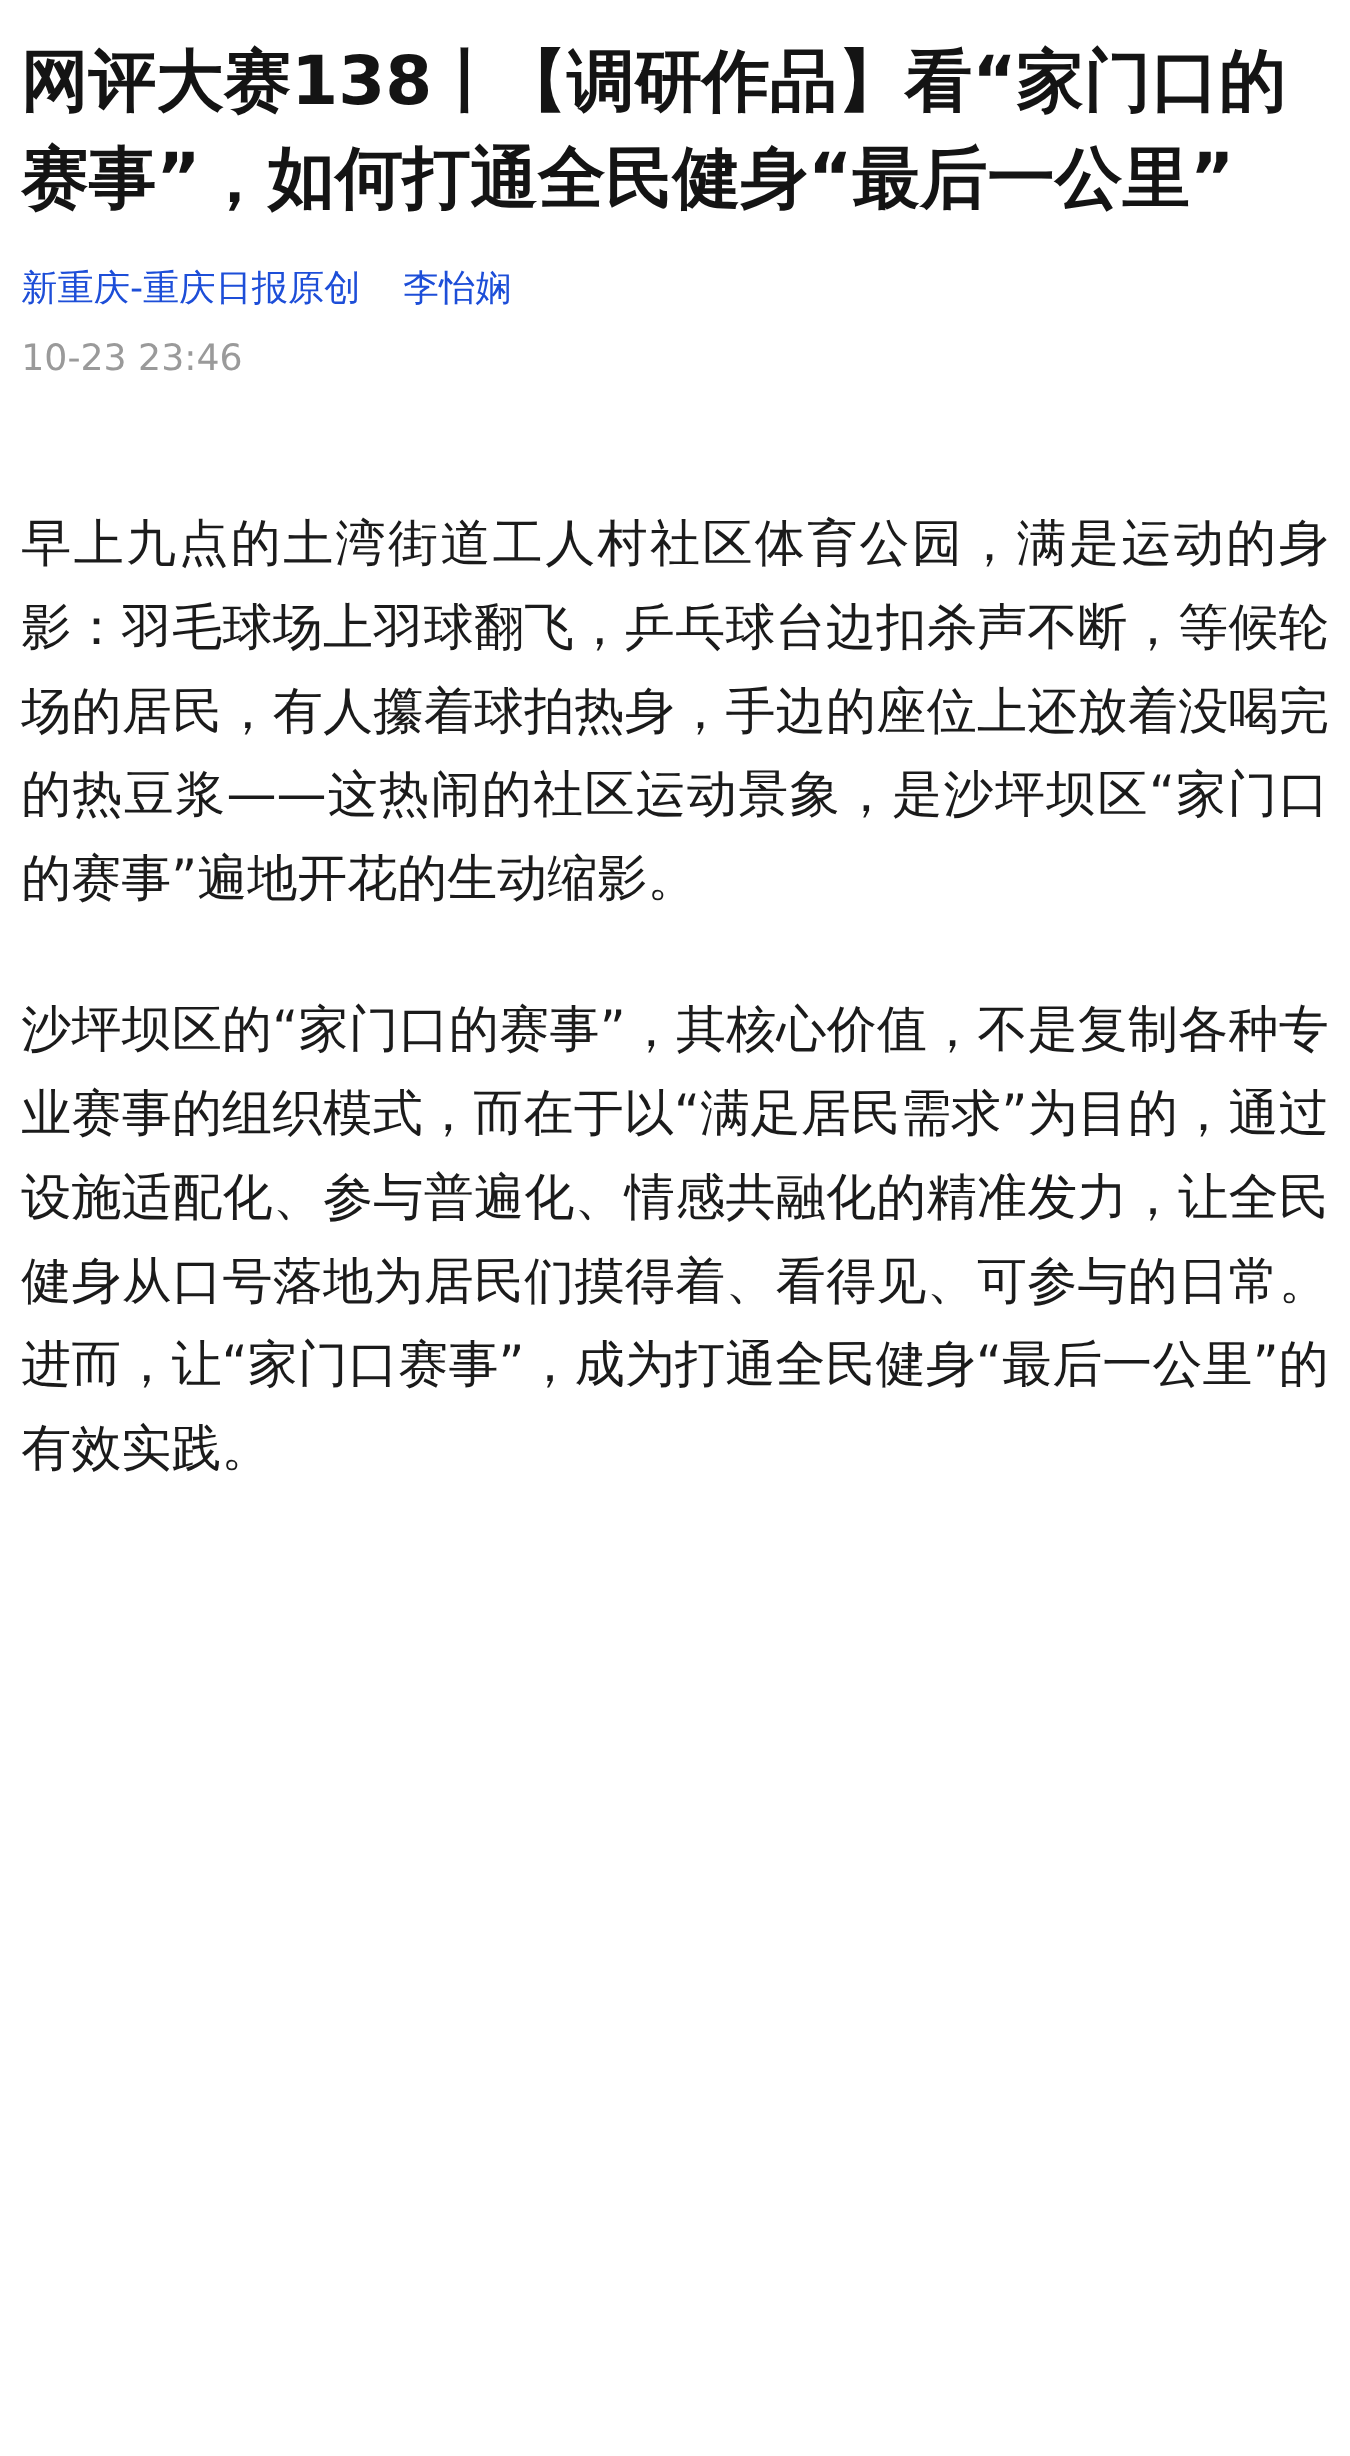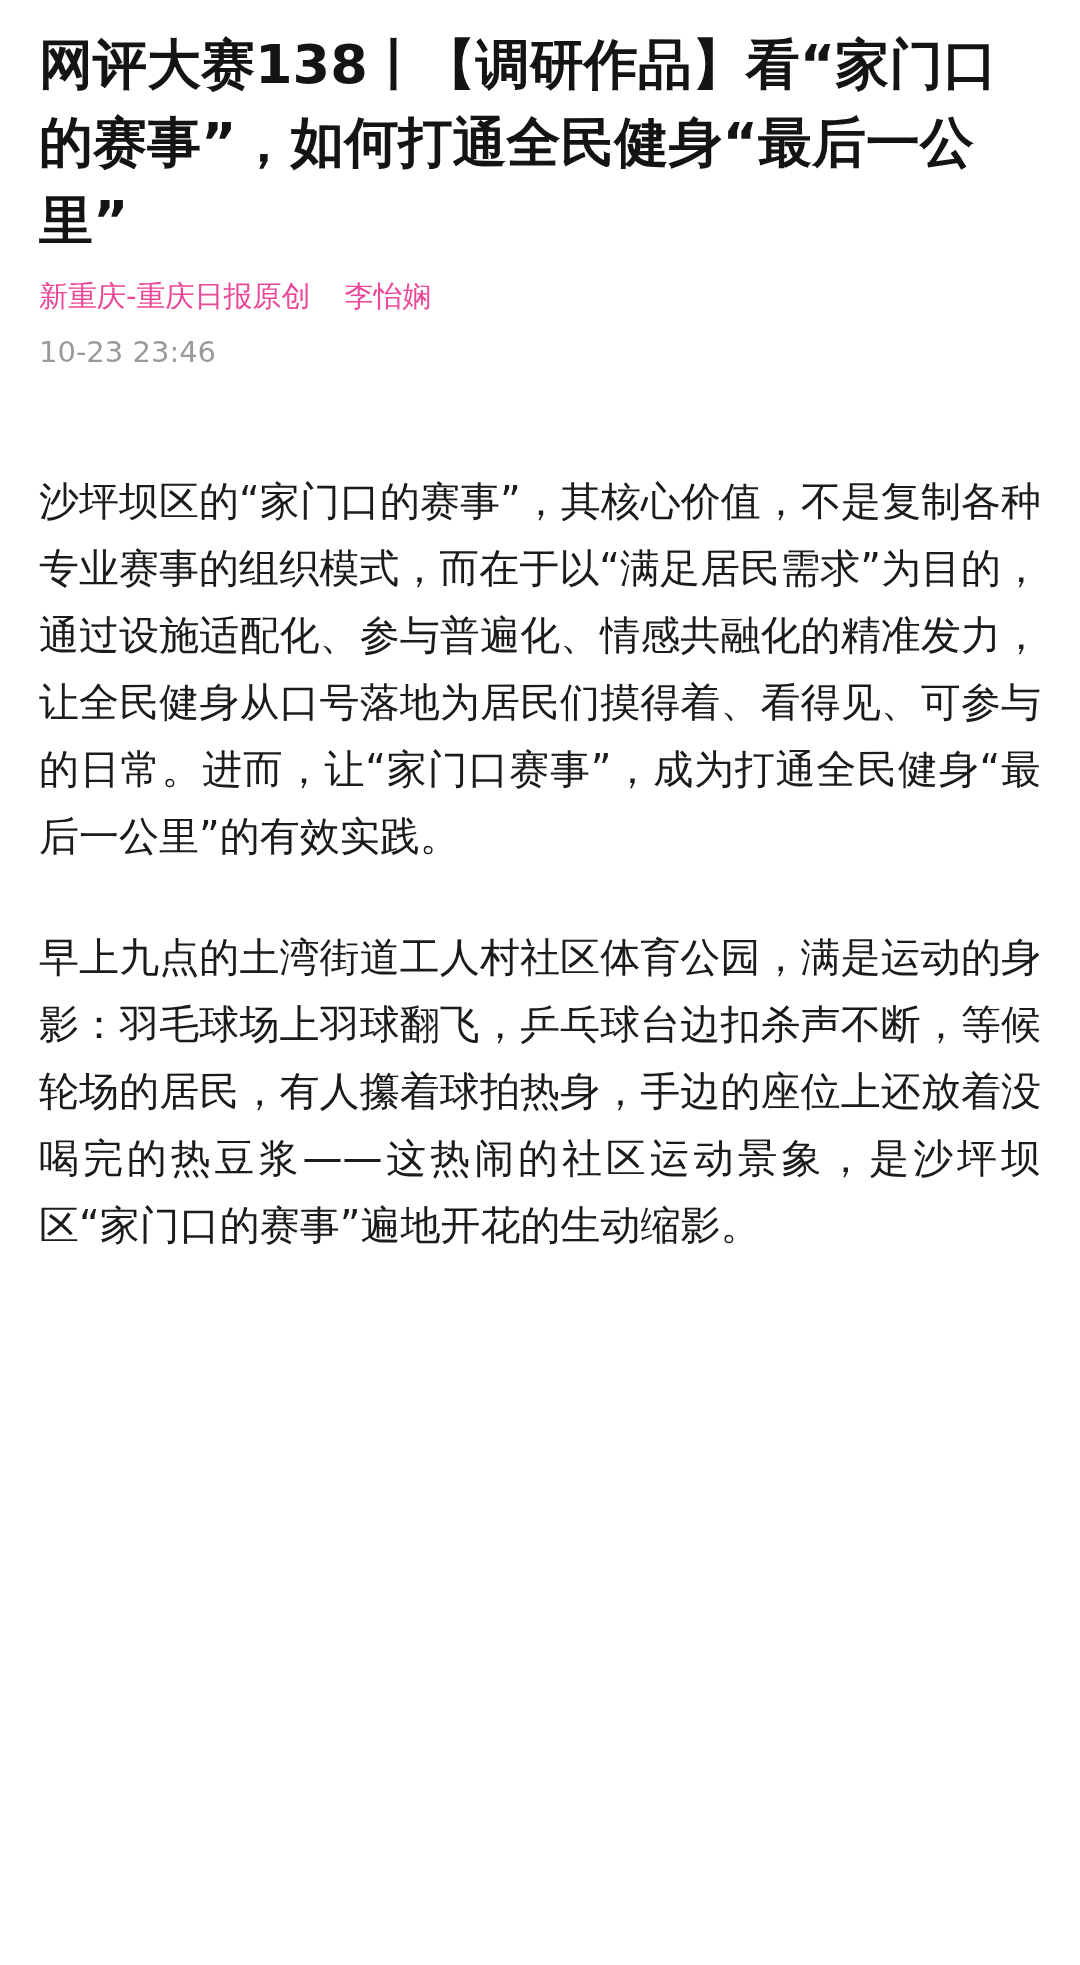--- a/index.html
+++ b/index.html
@@ -9,38 +9,38 @@
   }
   body {
     width: 1080px;
     min-height: 1965px;
     font-family: "Liberation Sans", "DejaVu Sans", sans-serif;
     -webkit-font-smoothing: antialiased;
   }
   .page {
     width: 1080px;
     box-sizing: border-box;
-    padding: 0 39px;
+    padding: 0 17px;
   }
   .article-title {
     margin: 0;
     padding-top: 26px;
     font-size: 54px;
     line-height: 78px;
     font-weight: bold;
     color: #141414;
     letter-spacing: 0px;
     font-family: "DejaVu Sans", "Liberation Sans", sans-serif;
   }
   .meta-row {
-    margin-top: 16px;
+    margin-top: 28px;
     display: flex;
     align-items: center;
     font-size: 29px;
-    color: #ec4899;
+    color: #1d4ed8;
     line-height: 40px;
     font-family: "DejaVu Sans", "Liberation Sans", sans-serif;
   }
   .meta-source {
     white-space: nowrap;
   }
   .meta-author {
     margin-left: 34px;
     white-space: nowrap;
   }
@@ -75,17 +75,17 @@
   <h1 class="article-title">网评大赛138丨【调研作品】看“家门口的赛事”，如何打通全民健身“最后一公里”</h1>
 
   <div class="meta-row">
     <span class="meta-source">新重庆-重庆日报原创</span>
     <span class="meta-author">李怡娴</span>
   </div>
 
   <div class="meta-time">10-23 23:46</div>
 
   <div class="body-wrap">
+    <p class="para">早上九点的土湾街道工人村社区体育公园，满是运动的身影：羽毛球场上羽球翻飞，乒乓球台边扣杀声不断，等候轮场的居民，有人攥着球拍热身，手边的座位上还放着没喝完的热豆浆——这热闹的社区运动景象，是沙坪坝区“家门口的赛事”遍地开花的生动缩影。</p>
     <p class="para">沙坪坝区的“家门口的赛事”，其核心价值，不是复制各种专业赛事的组织模式，而在于以“满足居民需求”为目的，通过设施适配化、参与普遍化、情感共融化的精准发力，让全民健身从口号落地为居民们摸得着、看得见、可参与的日常。进而，让“家门口赛事”，成为打通全民健身“最后一公里”的有效实践。</p>
-    <p class="para">早上九点的土湾街道工人村社区体育公园，满是运动的身影：羽毛球场上羽球翻飞，乒乓球台边扣杀声不断，等候轮场的居民，有人攥着球拍热身，手边的座位上还放着没喝完的热豆浆——这热闹的社区运动景象，是沙坪坝区“家门口的赛事”遍地开花的生动缩影。</p>
   </div>
 
 </div>
 
 </body></html>

